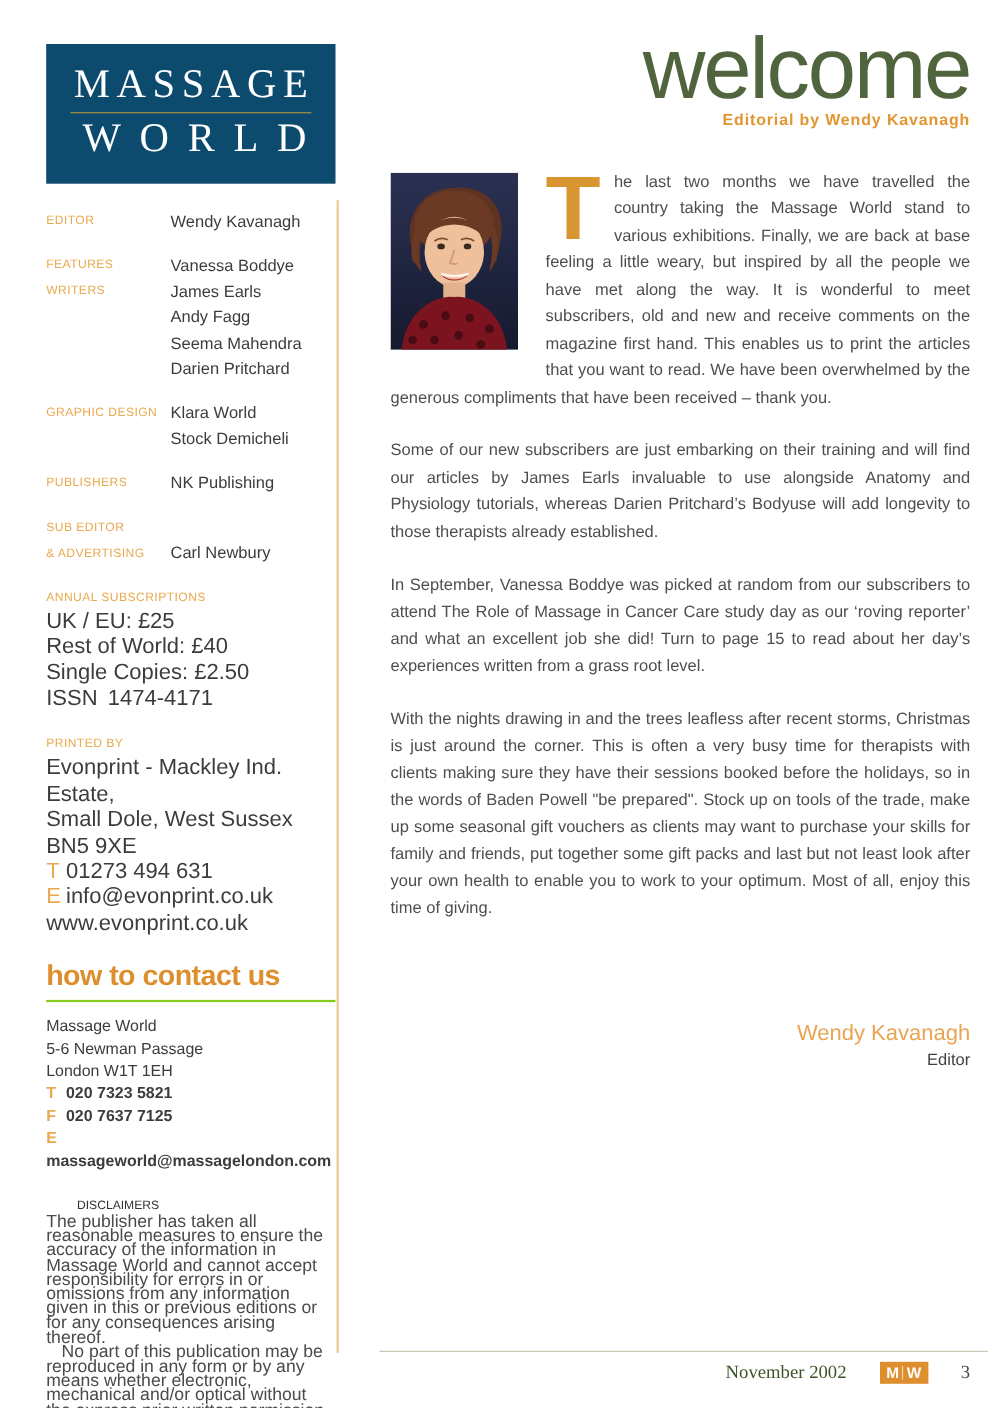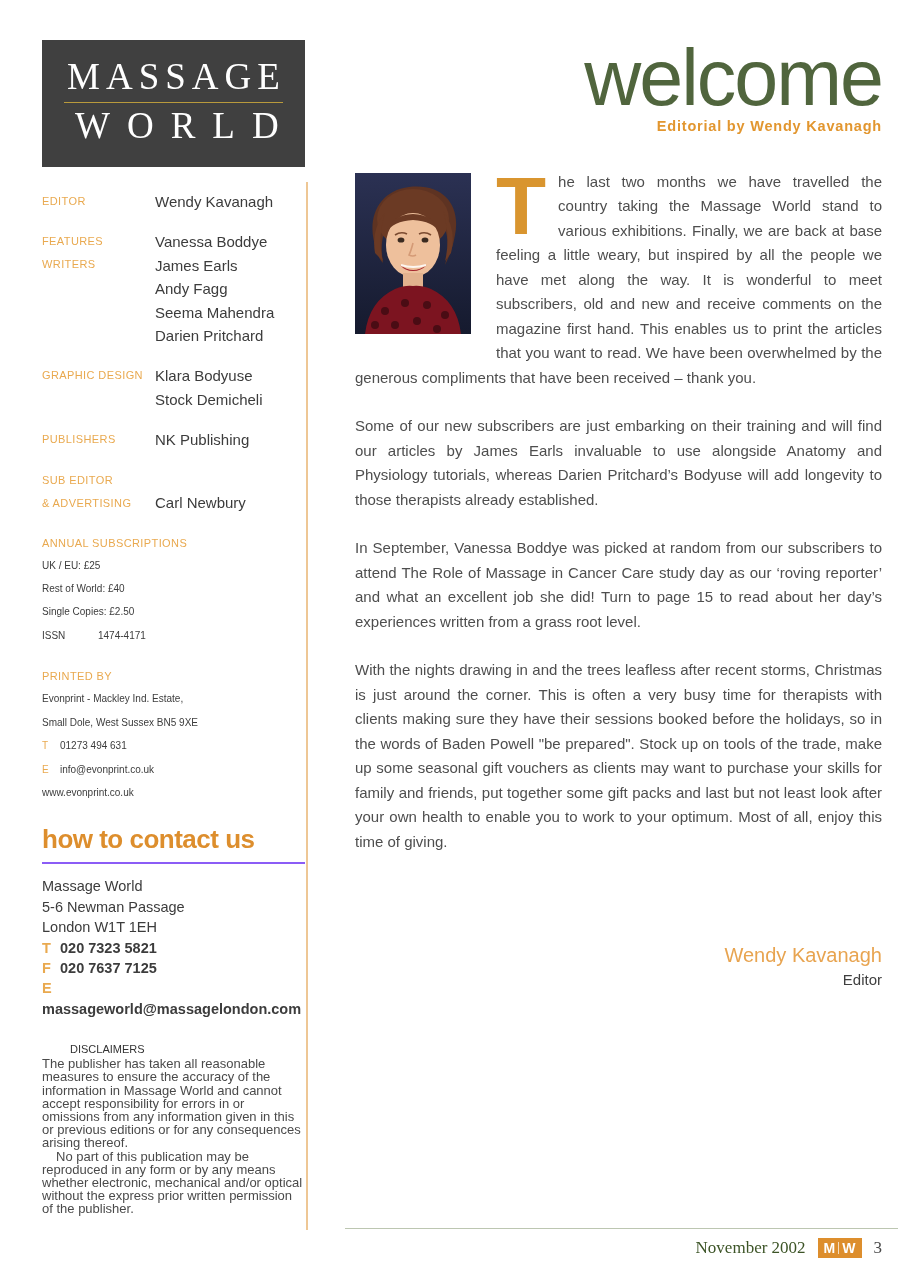--- a/index.html
+++ b/index.html
@@ -2,76 +2,76 @@
 <html><head>
 <meta charset="utf-8">
 <style>
   * { margin:0; padding:0; box-sizing:border-box; }
   html,body { background:#ffffff; }
   body { font-family:"Liberation Sans", sans-serif; }
   .page { position:relative; width:905px; height:1280px; background:#fff; overflow:hidden; }
 
   
   .sidebar { position:absolute; left:42px; top:40px; width:263px; }
-  .logo-box { background:#404040; padding:17px 16px 14px 16px; height:127px; }
+  .logo-box { background:#0c4a6e; padding:17px 16px 14px 16px; height:127px; }
   .logo-line { color:#fff; font-family:"Liberation Serif", serif; font-weight:400;
                font-size:37px; text-align:center; line-height:1.1; }
   .logo-line.l1 { letter-spacing:6px; text-indent:6px; }
   .logo-line.l2 { letter-spacing:17px; text-indent:17px; }
   .logo-rule { height:1px; background:#b99a3c; margin:4px 6px 3px 6px; }
 
   .credits { margin-top:23px; }
   .credit-group { display:flex; align-items:flex-end; margin-bottom:17px; }
   .credit-labels { width:113px; flex:none; }
   .side-label { color:#e9a94f; font-size:11px; letter-spacing:0.4px; line-height:23px; }
   .credit-values { flex:1; }
   .side-value { color:#3c3c3c; font-size:15px; line-height:23.4px; }
   .credit-group.top { align-items:flex-start; }
 
   .side-section { margin-bottom:18px; }
   .side-section .side-label { display:block; line-height:22px; }
-  .side-line { color:#3c3c3c; font-size:10px; line-height:23.4px; }
+  .side-line { color:#3c3c3c; font-size:20px; line-height:23.4px; }
   .issn-label { display:inline-block; width:56px; }
   .pfx { color:#e9a94f; display:inline-block; width:18px; }
 
   .contact-heading { color:#dd8e2d; font-weight:700; font-size:26px; letter-spacing:-0.5px;
-                     padding-bottom:7px; border-bottom:2px solid #8b5cf6; margin:20px 0 12px 0; }
+                     padding-bottom:7px; border-bottom:2px solid #84cc16; margin:20px 0 12px 0; }
   .contact-line { color:#3c3c3c; font-size:14.5px; line-height:20.4px; }
   .contact-line.strong { font-weight:700; }
   .contact-line .pfx { font-weight:700; }
 
   .disclaimers { margin-top:23px; }
   .disc-label { color:#333; font-size:11px; line-height:15px;margin-left:28px; }
-  .disc-p { color:#4a4a4a; font-size:13px; line-height:13.2px; text-align:left; }
+  .disc-p { color:#4a4a4a; font-size:16px; line-height:13.2px; text-align:left; }
   .disc-p.indent { text-indent:14px; }
 
   
   .v-divider { position:absolute; left:306px; top:182px; height:1048px; width:2px; background:#eec795; }
 
   
-  .main { position:absolute; left:355px; top:42px; width:527px; }
+  .main { position:absolute; left:355px; top:26px; width:527px; }
   .welcome-title { text-align:right; color:rgba(56,80,34,0.88); font-size:79px; font-weight:100;
                    letter-spacing:-2px; line-height:0.92; }
   .welcome-sub { text-align:right; color:#e2962f; font-weight:700; font-size:14.5px;
                  letter-spacing:0.8px; margin-top:3px; }
 
   .article { margin-top:36px; color:#4e4e4e; font-size:15px; line-height:24.5px; text-align:justify; }
   .article p { margin-bottom:24px; }
   .portrait { float:left; width:116px; height:161px; margin:3px 25px 10px 0; display:block; }
   .dropcap { float:left; color:#d9952f; font-weight:800; font-size:82px; line-height:62px;
              padding:5px 12px 0 0; }
 
   .signature { margin-top:88px; text-align:right; }
   .sig-name { color:#e8a450; font-size:20px; line-height:27px; }
   .sig-role { color:#3f3f3f; font-size:15px; line-height:22px; }
 
   
   .footer-rule { position:absolute; left:345px; top:1228px; width:553px; height:1px; background:#bcc6b1; }
   .footer { position:absolute; left:345px; top:1238px; width:537px;
-            display:flex; justify-content:flex-end; align-items:center; gap:12px;
+            display:flex; justify-content:flex-end; align-items:center; gap:30px;
             font-family:"Liberation Serif", serif; font-size:17px; color:#3c5426; }
   .mw-badge { background:#dd8e2d; color:#fff; font-family:"Liberation Sans", sans-serif;
               font-size:14px; font-weight:700; padding:2px 6px; display:inline-flex; align-items:center; }
   .mw-badge .bdiv { width:1px; height:12px; background:rgba(255,255,255,0.7); margin:0 3px; }
   .footer .pageno { color:#4a4a4a; }
 </style>
 </head>
 <body>
 
 <div class="page">
@@ -106,21 +106,21 @@
           <div class="side-value">Seema Mahendra</div>
           <div class="side-value">Darien Pritchard</div>
         </div>
       </div>
 
       <div class="credit-group top">
         <div class="credit-labels">
             <div class="side-label">GRAPHIC DESIGN</div>
           </div>
         <div class="credit-values">
-          <div class="side-value">Klara Bodyuse</div>
+          <div class="side-value">Klara World</div>
           <div class="side-value">Stock Demicheli</div>
         </div>
       </div>
 
       <div class="credit-group top">
         <div class="credit-labels">
             <div class="side-label">PUBLISHERS</div>
           </div>
         <div class="credit-values">
             <div class="side-value">NK Publishing</div>

